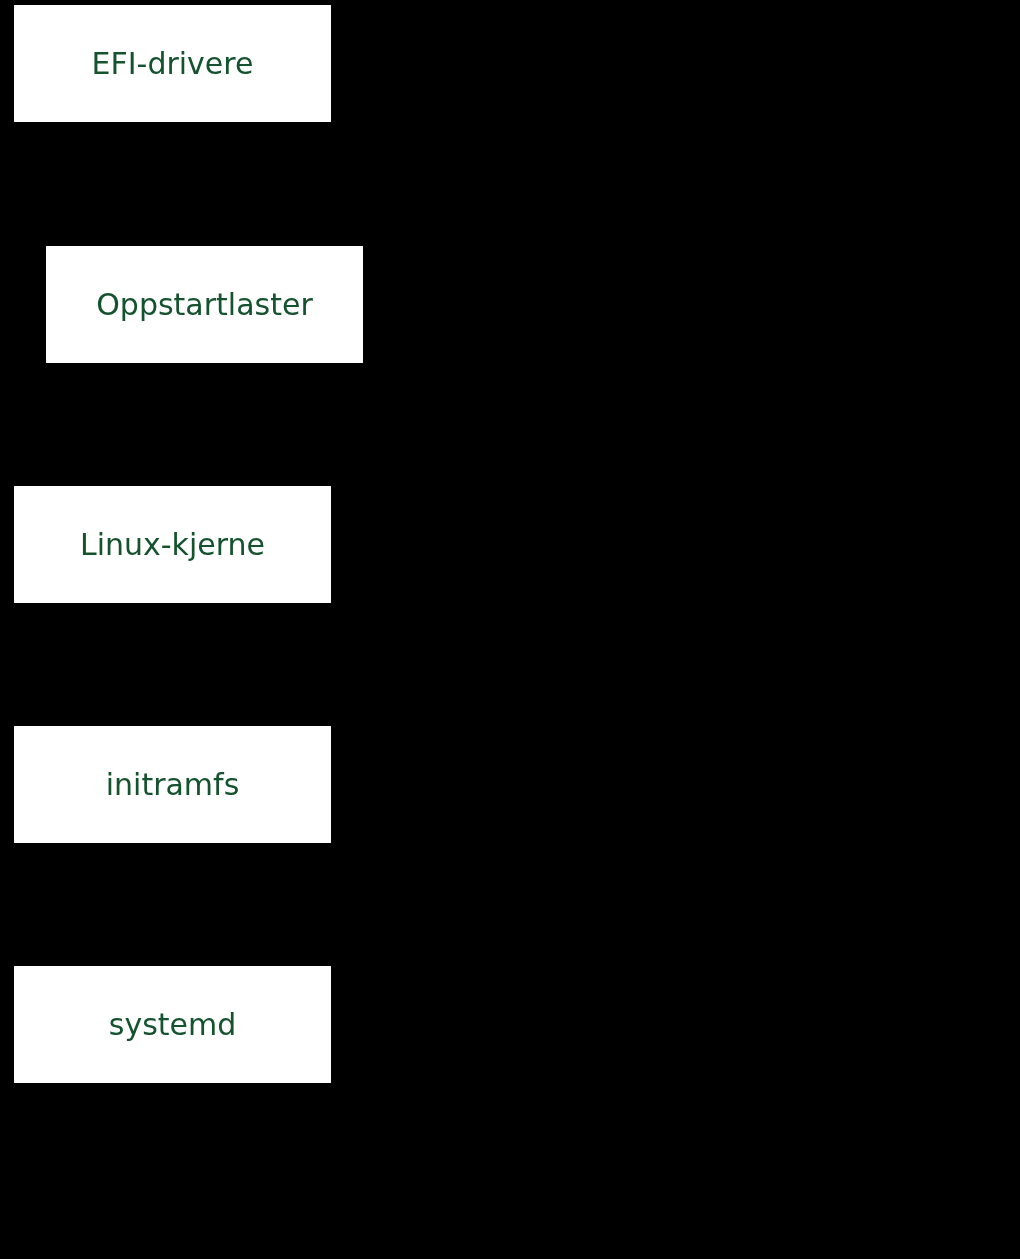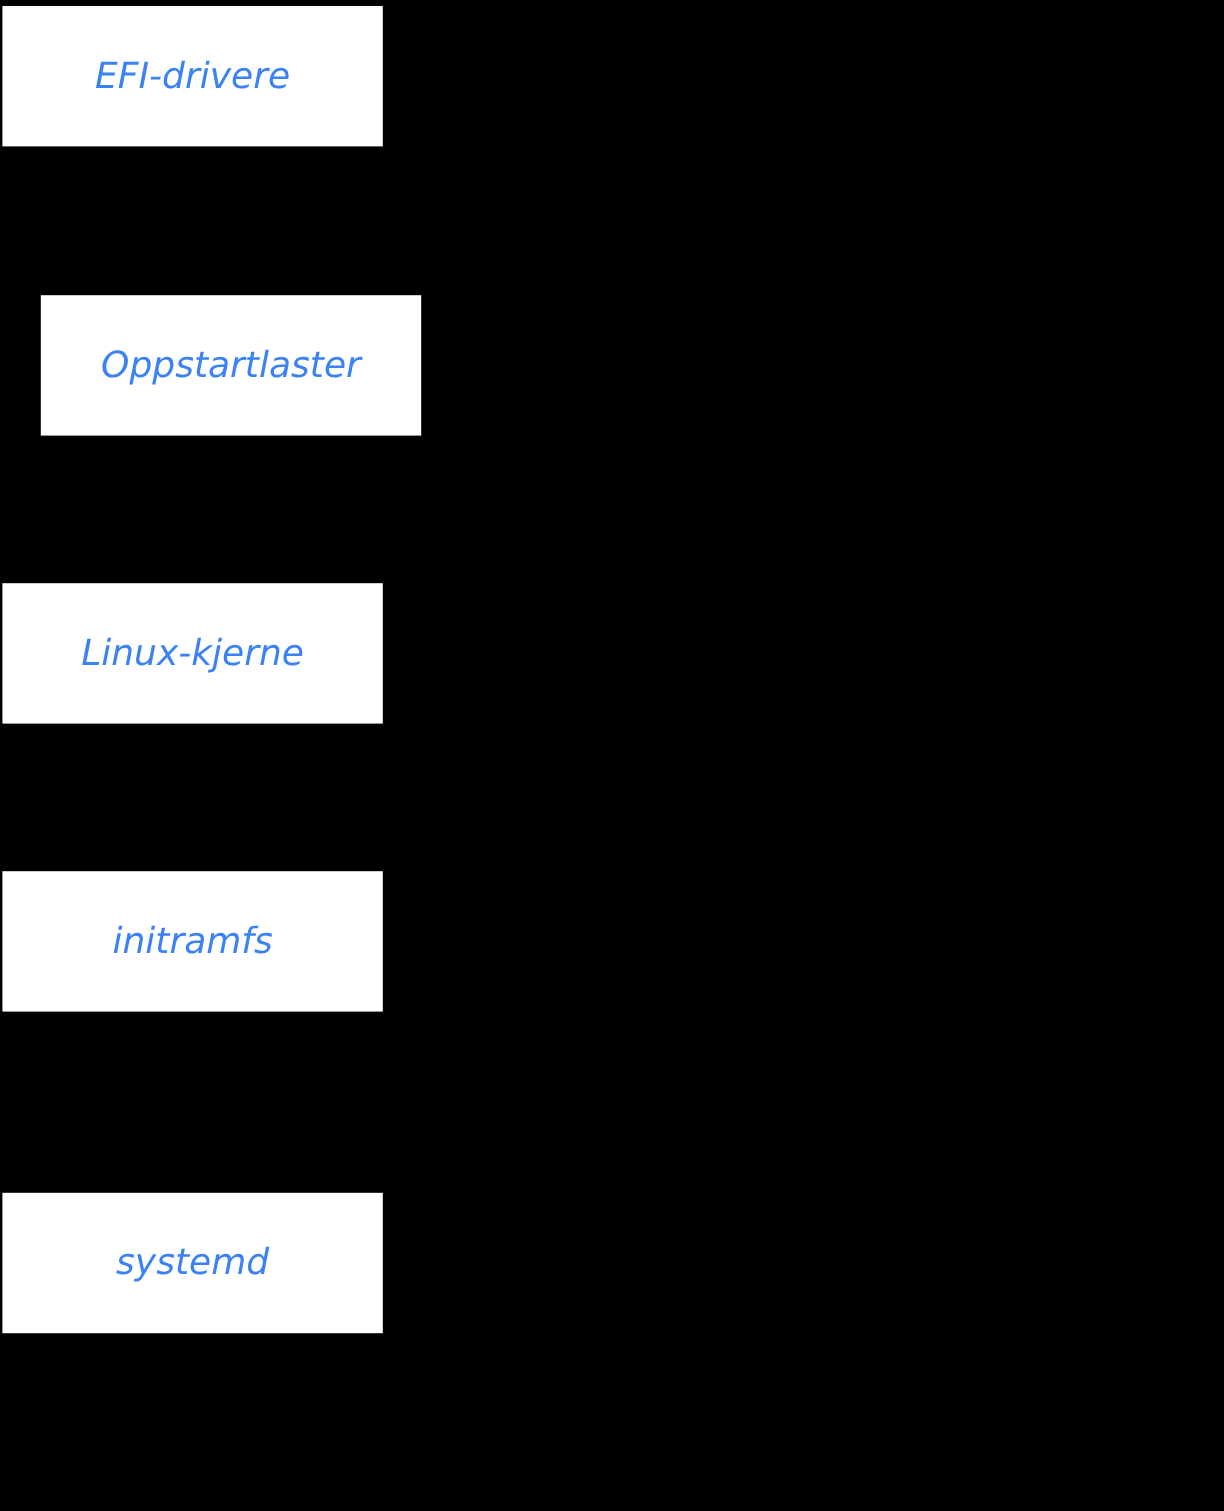--- a/index.html
+++ b/index.html
@@ -14,38 +14,37 @@
     overflow: hidden;
     font-family: "DejaVu Sans", "Liberation Sans", sans-serif;
   }
   .diagram-canvas {
     position: absolute;
     inset: 0;
     background: #000000;
   }
   .node {
     position: absolute;
-    left: 2px;
+    left: 14px;
     width: 317px;
     height: 117px;
     background: #ffffff;
-    color: #3b82f6;
+    color: #14532d;
     display: flex;
     align-items: center;
     justify-content: center;
     font-size: 30px;
     line-height: 1;
     white-space: nowrap;
-    font-style: italic;
   }
   .node-0 { top: 5px; }
   .node-1 { top: 246px; margin-left: 32px; }
   .node-2 { top: 486px; }
   .node-3 { top: 726px; text-align: center; }
-  .node-4 { top: 966px; margin-top: 28px; }
+  .node-4 { top: 966px; }
 </style>
 </head>
 <body>
 
 <div class="diagram-canvas">
 
   <div class="node node-0">
     <span>EFI-drivere</span>
   </div>
 

